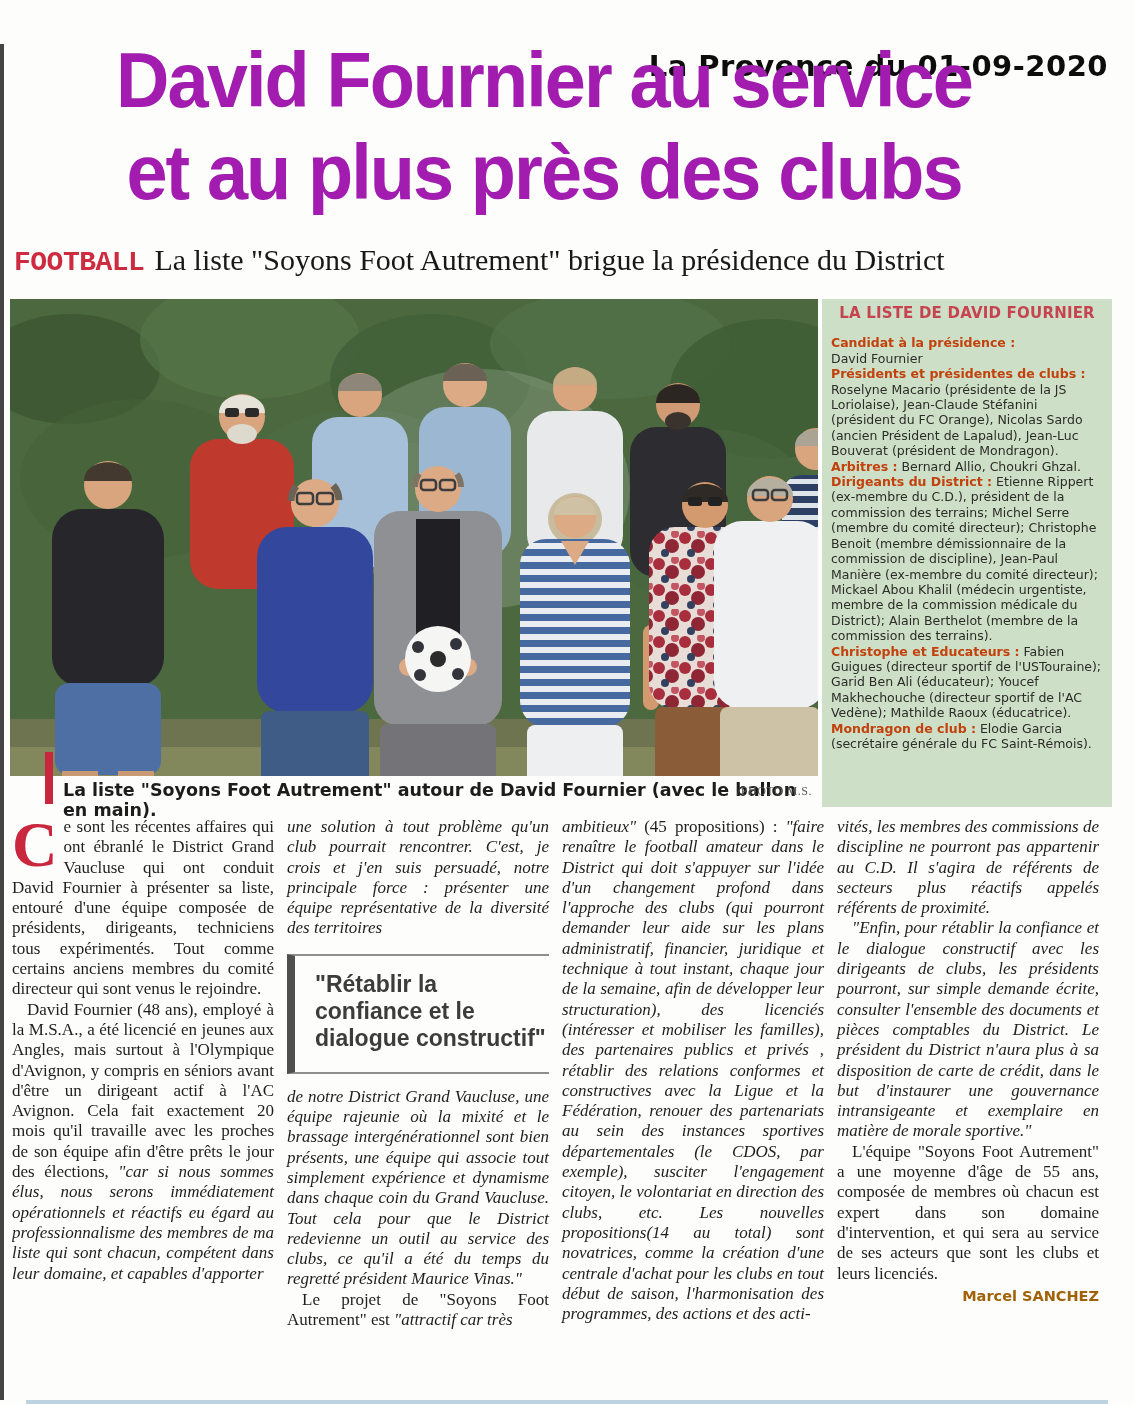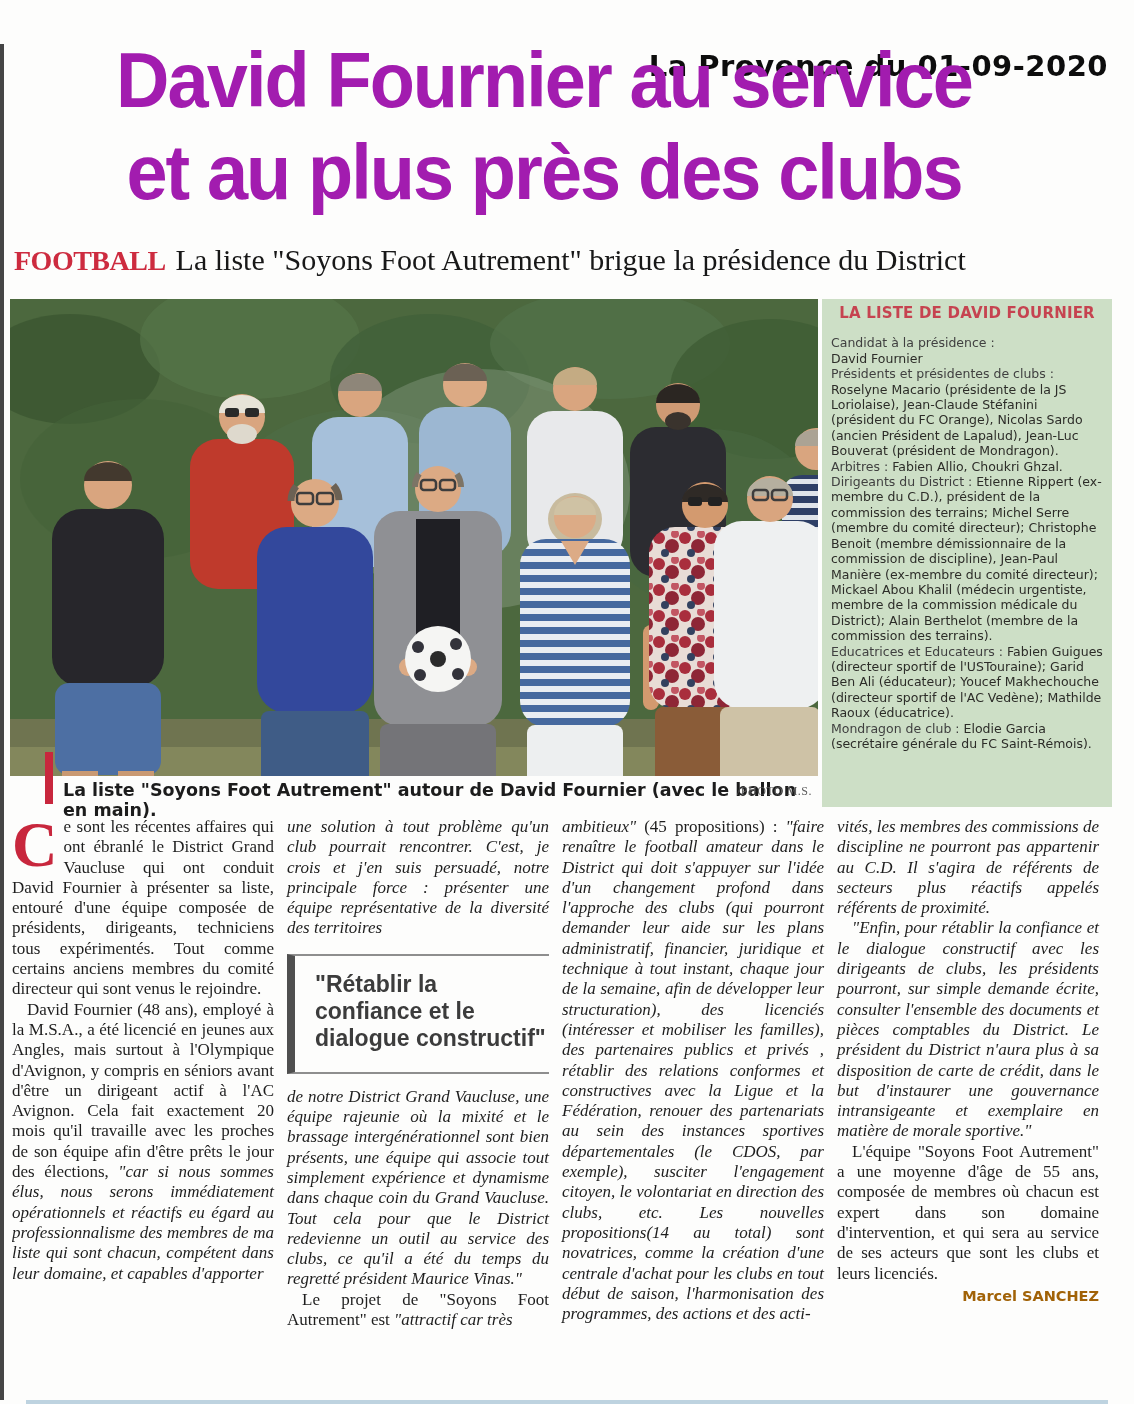--- a/index.html
+++ b/index.html
@@ -2,29 +2,29 @@
 <html><head>
 <meta charset="utf-8">
 <style>
   html,body{margin:0;padding:0;background:#ffffff;}
   .page{position:relative;width:1134px;height:1404px;background:#fdfdfc;font-family:"Liberation Serif",serif;overflow:hidden;}
   .edge-line{position:absolute;left:0;top:44px;width:4px;height:1356px;background:#454545;}
   .source{position:absolute;top:5px;right:26px;font-family:"DejaVu Sans",sans-serif;font-weight:700;font-size:29px;color:#0d0d0d;letter-spacing:.5px;margin-top:44px;}
   .headline{position:absolute;top:34px;left:24px;width:1040px;margin:0;text-align:center;font-family:"Liberation Sans",sans-serif;font-weight:800;color:#a21caf;font-size:77px;line-height:92px;letter-spacing:-2px;}
   .hl{display:block;transform:scaleX(.96);transform-origin:center;}
   .kicker{position:absolute;top:243px;left:14px;width:1108px;font-size:30px;color:#181818;white-space:nowrap;}
-  .kicker-tag{font-family:Liberation Serif, serif;font-weight:800;color:#cd2b3f;font-size:28px;margin-right:10px;letter-spacing:-.5px;}
+  .kicker-tag{font-family:Liberation Mono, monospace;font-weight:800;color:#cd2b3f;font-size:28px;margin-right:10px;letter-spacing:-.5px;}
   .photo{position:absolute;top:299px;left:10px;width:808px;height:477px;overflow:hidden;background:#4c683e;}
   .photo svg{display:block;}
   .caption-bar{position:absolute;left:45px;top:752px;width:8px;height:52px;background:#c8273d;z-index:4;}
   .caption{position:absolute;top:780px;left:63px;width:755px;font-family:"DejaVu Sans",sans-serif;font-weight:700;font-size:17.5px;color:#1c1c1c;}
   .credit{position:absolute;right:6px;top:4px;font-weight:400;font-size:12px;color:#5d5d5d;letter-spacing:.5px;font-family:Liberation Serif, serif;}
   .sidebar{position:absolute;left:822px;top:299px;width:290px;height:508px;background:#cddfc6;box-sizing:border-box;padding:7px 9px;font-family:"DejaVu Sans",sans-serif;font-size:12.5px;line-height:15.4px;color:#2c2c28;}
   .sb-title{text-align:center;font-weight:700;font-size:15px;color:#c64350;margin-bottom:14px;letter-spacing:.2px;}
-  .sb-label{font-weight:400;color:#404040;}
+  .sb-label{font-weight:700;color:#c2410c;}
   .sb-label.block{display:block;}
   .article{position:absolute;top:817px;left:12px;width:1104px;height:580px;display:flex;gap:13px;overflow:hidden;}
   .col{flex:0 0 262px;width:262px;font-size:17px;line-height:20.3px;text-align:justify;color:#1e1e1e;}
   .col p{margin:0;}
   .indent{text-indent:15px;}
   .it{font-style:italic;}
   .dropcap{float:left;font-weight:700;font-size:63px;line-height:50px;color:#c8273d;padding:3px 6px 0 0;font-style:normal;}
   .pullquote{margin:15px 0 13px 0;border-top:2px solid #8e8e8e;border-bottom:2px solid #8e8e8e;border-left:8px solid #4f4f4f;padding:15px 2px 20px 20px;font-family:"Liberation Sans",sans-serif;font-weight:700;font-size:23px;line-height:27px;color:#3c3c3c;text-align:left;}
   .byline{text-align:right;font-family:"DejaVu Sans",sans-serif;font-weight:700;font-size:14.5px;color:#a16207;margin-top:2px;}
   .bottom-strip{position:absolute;bottom:0;left:26px;width:1082px;height:4px;background:#bed3e0;}
@@ -194,28 +194,28 @@
     <div class="sb-entry">
       <span class="sb-label block">Candidat à la présidence :</span>
       <span class="sb-text">David Fournier</span>
     </div>
     <div class="sb-entry">
       <span class="sb-label block">Présidents et présidentes de clubs :</span>
       <span class="sb-text">Roselyne Macario (présidente de la JS Loriolaise), Jean-Claude Stéfanini (président du FC Orange), Nicolas Sardo (ancien Président de Lapalud), Jean-Luc Bouverat (président de Mondragon).</span>
     </div>
     <div class="sb-entry">
       <span class="sb-label">Arbitres :</span>
-      <span class="sb-text">Fabien Allio, Choukri Ghzal.</span>
+      <span class="sb-text">Bernard Allio, Choukri Ghzal.</span>
     </div>
     <div class="sb-entry">
       <span class="sb-label">Dirigeants du District :</span>
       <span class="sb-text">Etienne Rippert (ex-membre du C.D.), président de la commission des terrains; Michel Serre (membre du comité directeur); Christophe Benoit (membre démissionnaire de la commission de discipline), Jean-Paul Manière (ex-membre du comité directeur); Mickael Abou Khalil (médecin urgentiste, membre de la commission médicale du District); Alain Berthelot (membre de la commission des terrains).</span>
     </div>
     <div class="sb-entry">
-      <span class="sb-label">Educatrices et Educateurs :</span>
+      <span class="sb-label">Christophe et Educateurs :</span>
       <span class="sb-text">Fabien Guigues (directeur sportif de l'USTouraine); Garid Ben Ali (éducateur); Youcef Makhechouche (directeur sportif de l'AC Vedène); Mathilde Raoux (éducatrice).</span>
     </div>
     <div class="sb-entry">
       <span class="sb-label">Mondragon de club :</span>
       <span class="sb-text">Elodie Garcia (secrétaire générale du FC Saint-Rémois).</span>
     </div>
   </aside>
 
   <div class="article">
     <div class="col">

